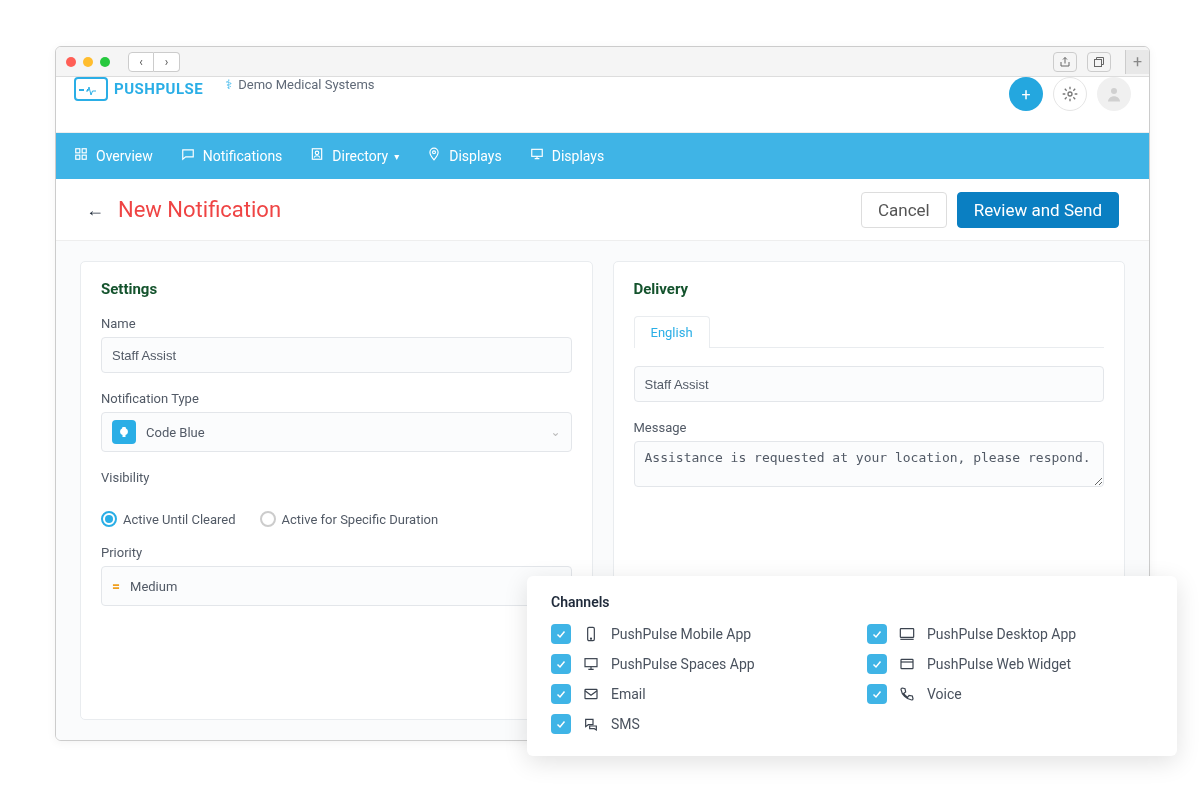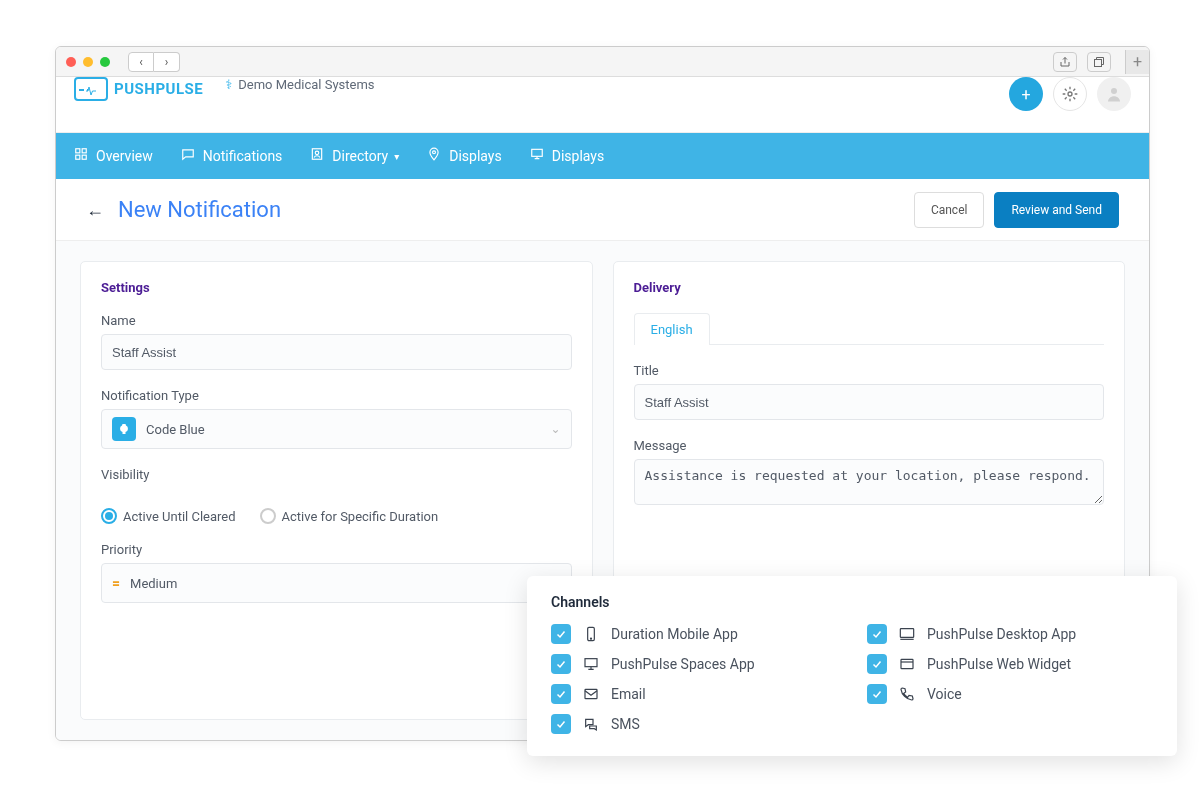--- a/index.html
+++ b/index.html
@@ -104,43 +104,43 @@
   .navitem { display: flex; align-items: center; gap: 8px; font-size: 14px; cursor: pointer; }
   .navitem .nicon { font-size: 15px; }
   .chev { font-size: 10px; margin-left: -2px; }
 
   .pageheader {
     height: 62px;
     display: flex; align-items: center; padding: 0 30px;
     border-bottom: 1px solid #eee;
   }
   .backarrow { font-size: 18px; color: #1f2a3a; margin-right: 14px; cursor: pointer; }
-  .pagetitle { font-size: 22px; color: #3b82f6; font-weight: 400; }
+  .pagetitle { font-size: 22px; color: #ef4444; font-weight: 400; }
   .pageheader-right { margin-left: auto; display: flex; gap: 10px; }
   .btn {
-    height: 36px; padding: 14px 16px; border-radius: 4px; font-size: 12px;
+    height: 36px; padding: 14px 16px; border-radius: 4px; font-size: 17px;
     display: flex; align-items: center; cursor: pointer;
   }
   .btn.secondary { background: #fff; border: 1px solid #ddd; color: #555; }
   .btn.primary { background: #0a7fc2; color: #fff; border: 1px solid #0a7fc2; }
 
   .content {
     display: flex; gap: 20px; padding: 20px 24px;
     background: #fafbfc;
     position: absolute; top: 194px; left: 0; right: 0; bottom: 0;
     overflow: hidden;
   }
   .panel {
     flex: 1;
     background: #fff;
     border: 1px solid #e9ecef;
     border-radius: 5px;
     padding: 18px 20px;
   }
-  .panel h3 { font-size: 13px; color: #4c1d95; margin-bottom: 18px; }
+  .panel h3 { font-size: 15px; color: #14532d; margin-bottom: 18px; }
   .label { font-size: 13px; color: #525a66; margin-bottom: 6px; display: block; }
   .input {
     width: 100%; height: 36px; border: 1px solid #e3e6ea; border-radius: 4px;
     padding: 0 10px; font-size: 13px; color: #525a66; background: #fbfcfd;
   }
   .textarea {
     width: 100%; height: 46px; border: 1px solid #e3e6ea; border-radius: 4px;
     padding: 8px 10px; font-size: 13px; color: #525a66; background: #fbfcfd;
     resize: vertical;
   }
@@ -361,21 +361,20 @@
         </div>
       </div>
     </div>
 
     <div class="panel">
       <h3>Delivery</h3>
       <div class="tabs">
         <div class="tab">English</div>
       </div>
       <div class="field">
-        <span class="label">Title</span>
         <input class="input" value="Staff Assist" style="">
       </div>
       <div class="field">
         <span class="label">Message</span>
         <textarea class="textarea" style="">Assistance is requested at your location, please respond.</textarea>
       </div>
     </div>
   </div>
 </div>
 
@@ -387,21 +386,21 @@
           <svg viewBox="0 0 24 24" fill="none" stroke="#fff" stroke-width="3">
             <polyline points="5,13 10,18 19,7"></polyline>
           </svg>
         </div>
         <div class="chicon">
           <svg width="16" height="16" viewBox="0 0 24 24" fill="none" stroke="#3b434f" stroke-width="1.8">
             <rect x="7" y="2" width="10" height="20" rx="2"></rect>
             <circle cx="12" cy="19" r="0.8" fill="#3b434f"></circle>
           </svg>
         </div>
-        <span>Duration Mobile App</span>
+        <span>PushPulse Mobile App</span>
       </div>
       <div class="channel">
         <div class="checkbox">
           <svg viewBox="0 0 24 24" fill="none" stroke="#fff" stroke-width="3">
             <polyline points="5,13 10,18 19,7"></polyline>
           </svg>
         </div>
         <div class="chicon">
           <svg width="18" height="16" viewBox="0 0 24 24" fill="none" stroke="#3b434f" stroke-width="1.8">
             <rect x="2" y="4" width="20" height="13" rx="1"></rect>

